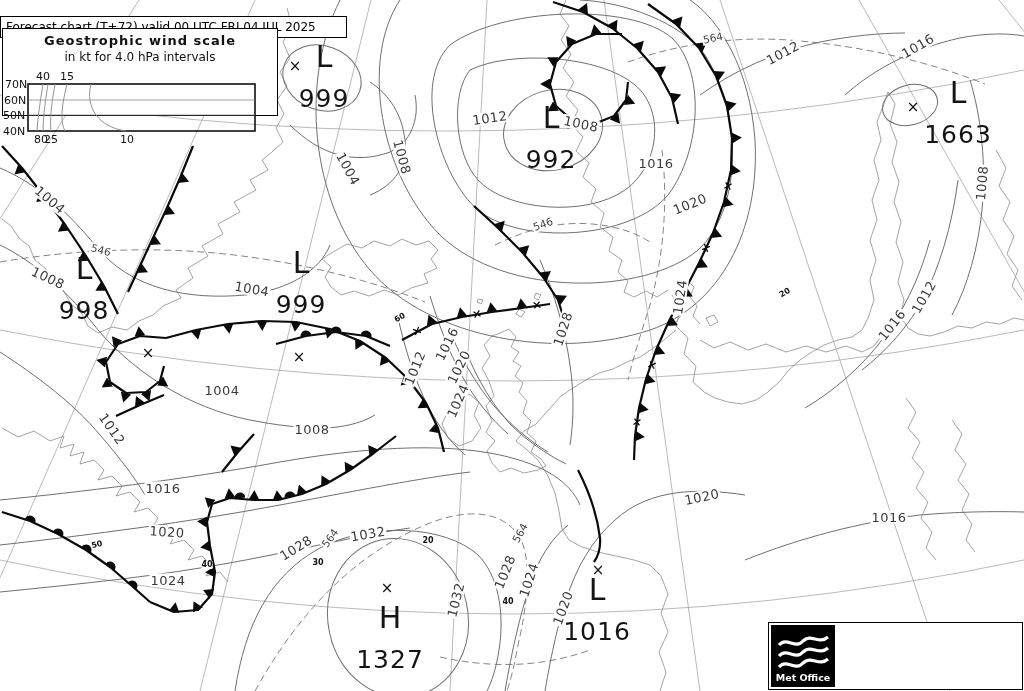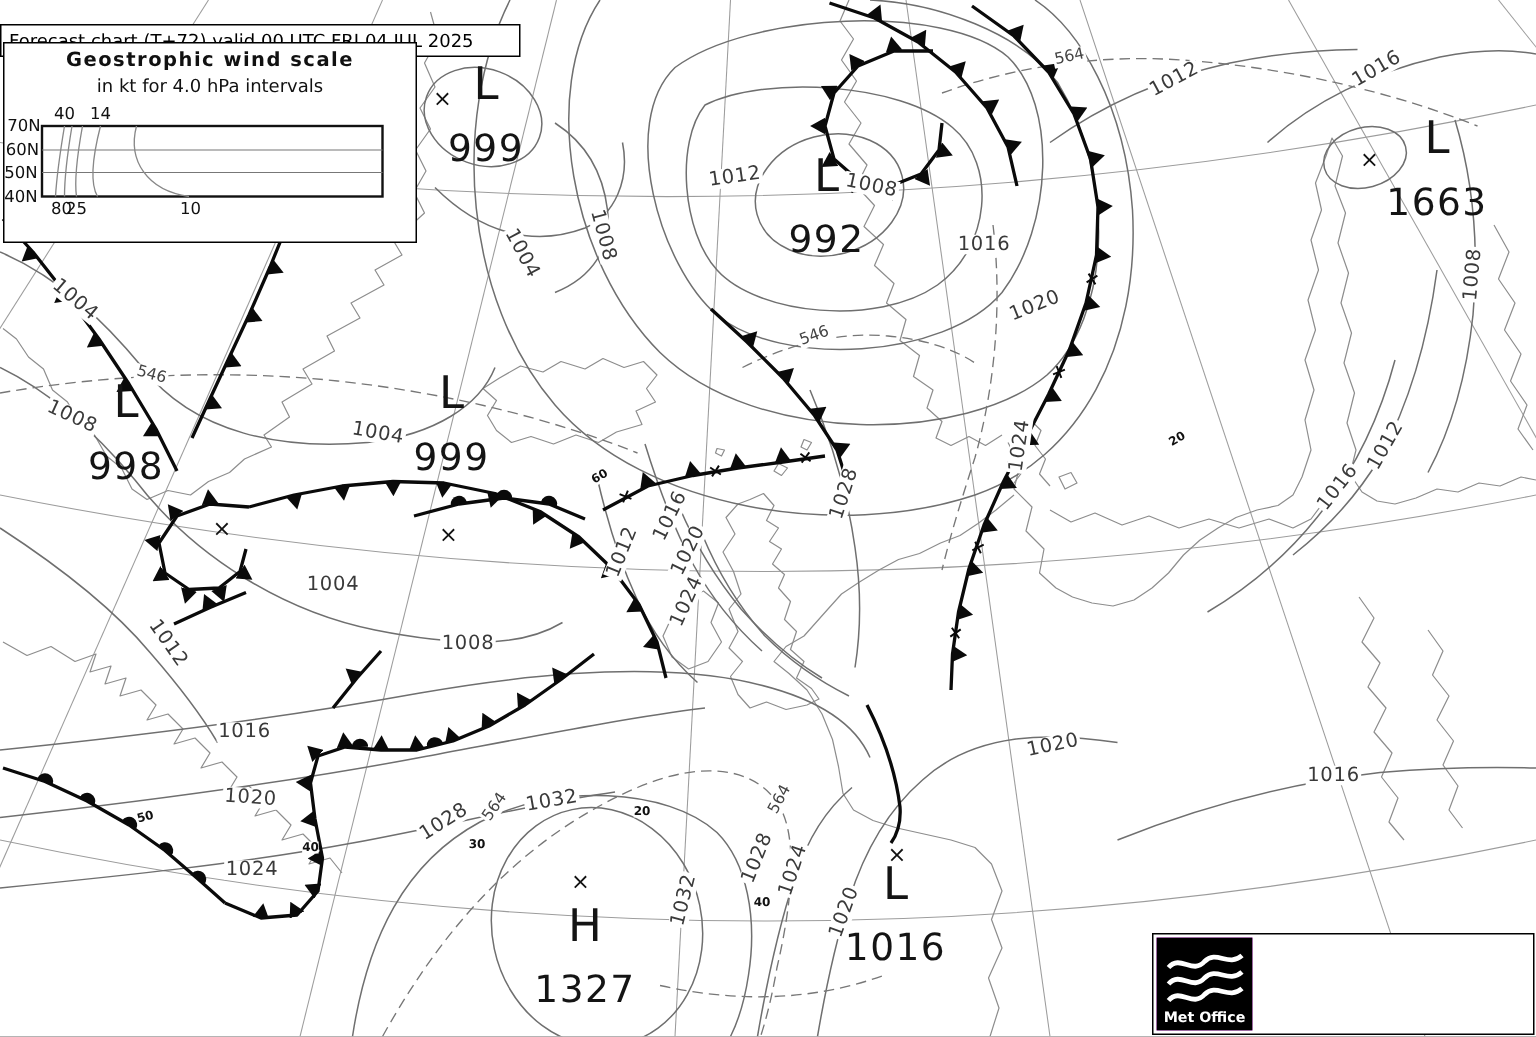--- a/index.html
+++ b/index.html
@@ -15,21 +15,21 @@
   .wn{position:absolute;font-size:8px;font-weight:bold;color:#111;background:#fff;line-height:1;
       transform:translate(-50%,-50%) rotate(var(--r,0deg));}
   .cx{position:absolute;font-size:15px;color:#111;line-height:1;transform:translate(-50%,-50%);}
   .pc{position:absolute;transform:translate(-50%,0);text-align:center;color:#141414;line-height:1;}
   .pc .pl{font-size:30px;display:block;}
   .pc .pv{font-size:25px;display:block;margin-top:14px;letter-spacing:1px;}
   
   #titlebox{position:absolute;left:0;top:16px;width:347px;height:22px;background:#fff;border:1px solid #000;
             font-size:12px;color:#000;display:flex;align-items:center;padding-left:5px;box-sizing:border-box;}
   
-  #windscale{position:absolute;left:2px;top:28px;width:276px;height:134px;background:#fff;
+  #windscale{position:absolute;left:2px;top:28px;width:276px;height:88px;background:#fff;
              border:1px solid #000;box-sizing:border-box;}
   #windscale .wst{position:absolute;left:0;top:4px;width:100%;text-align:center;font-size:13px;font-weight:bold;color:#111;letter-spacing:1px;}
   #windscale .wss{position:absolute;left:0;top:21px;width:100%;text-align:center;font-size:12px;color:#111;}
   #windscale svg{position:absolute;left:0;top:0;}
   .wsl{position:absolute;font-size:11px;color:#111;line-height:1;transform:translate(-50%,-50%);}
   
   #logobox{position:absolute;left:768px;top:622px;width:255px;height:68px;background:#fff;border:1px solid #000;
            box-sizing:border-box;display:flex;align-items:center;}
   #logomark{width:64px;height:62px;background:#a21caf;margin-left:2px;flex:0 0 auto;}
   #logotext{padding-left:6px;font-size:13.5px;color:#000;line-height:1.55;}
@@ -255,21 +255,21 @@
           <path d="M64,55 Q55,90 62,102"></path>
           <path d="M88,55 C82,78 95,98 123,102"></path>
         </g>
       </g>
     </svg>
   <span class="wsl" style="left: 13px; top: 55px;">70N</span>
       <span class="wsl" style="left: 12px; top: 71px;">60N</span>
       <span class="wsl" style="left: 11px; top: 86px;">50N</span>
       <span class="wsl" style="left: 11px; top: 102px;">40N</span>
       <span class="wsl" style="left: 40px; top: 47px;">40</span>
-      <span class="wsl" style="left: 64px; top: 47px;">14</span>
+      <span class="wsl" style="left: 64px; top: 47px;">15</span>
       <span class="wsl" style="left: 38px; top: 110px;">80</span>
       <span class="wsl" style="left: 48px; top: 110px;">25</span>
       <span class="wsl" style="left: 124px; top: 110px;">10</span>
     </div>
 
   <div id="logobox">
     <div id="logomark">
       <svg width="64" height="62" viewBox="0 0 64 62">
         <rect x="0" y="0" width="64" height="62" fill="#000"></rect>
         <g stroke="#fff" stroke-width="3.2" fill="none">

